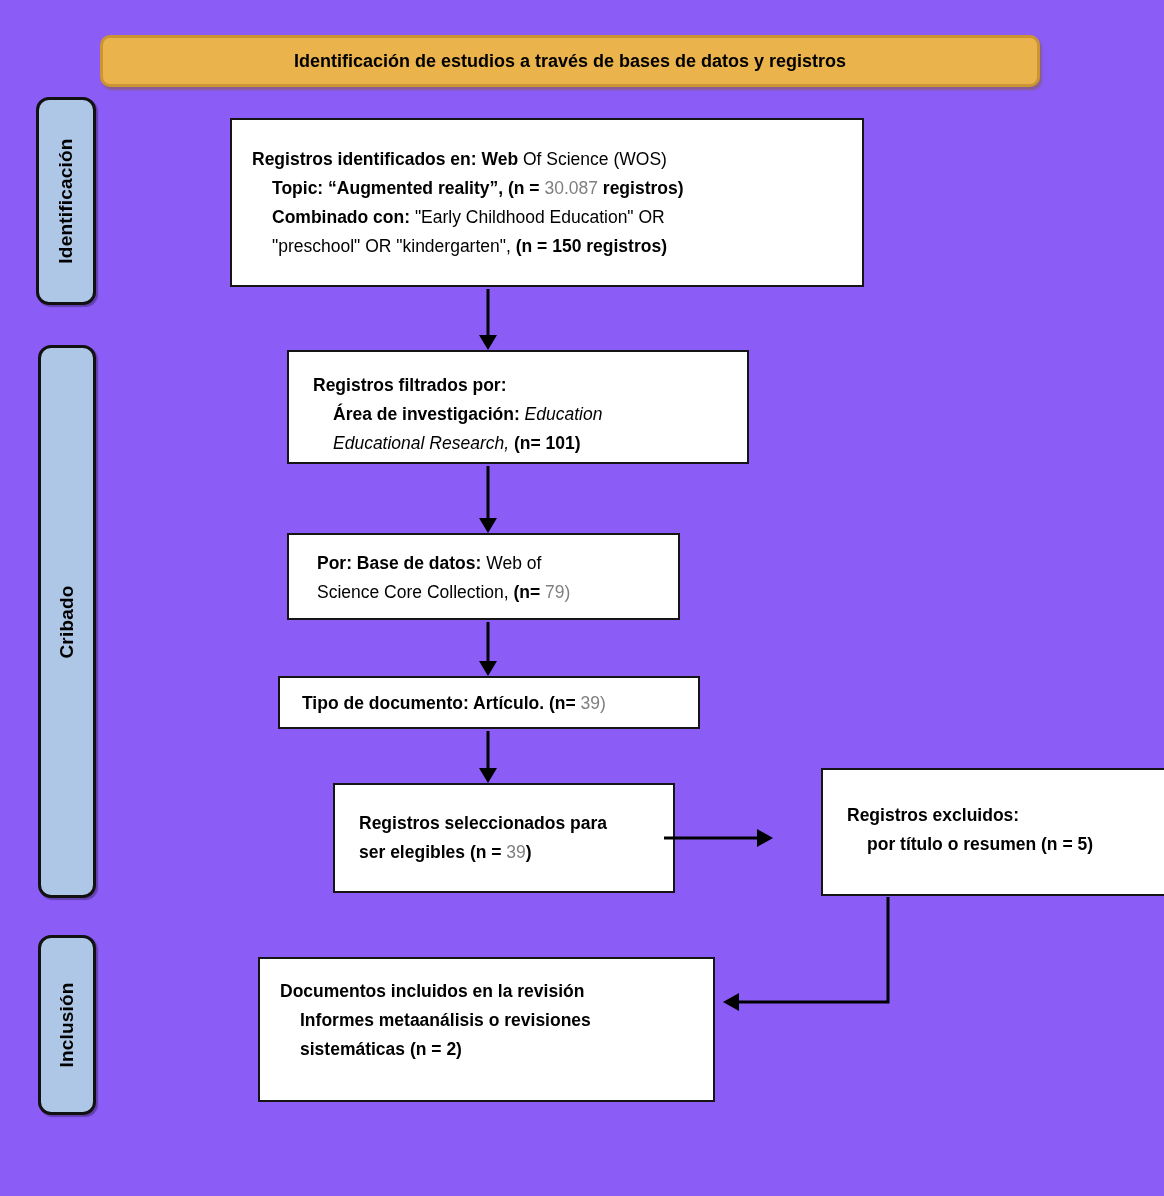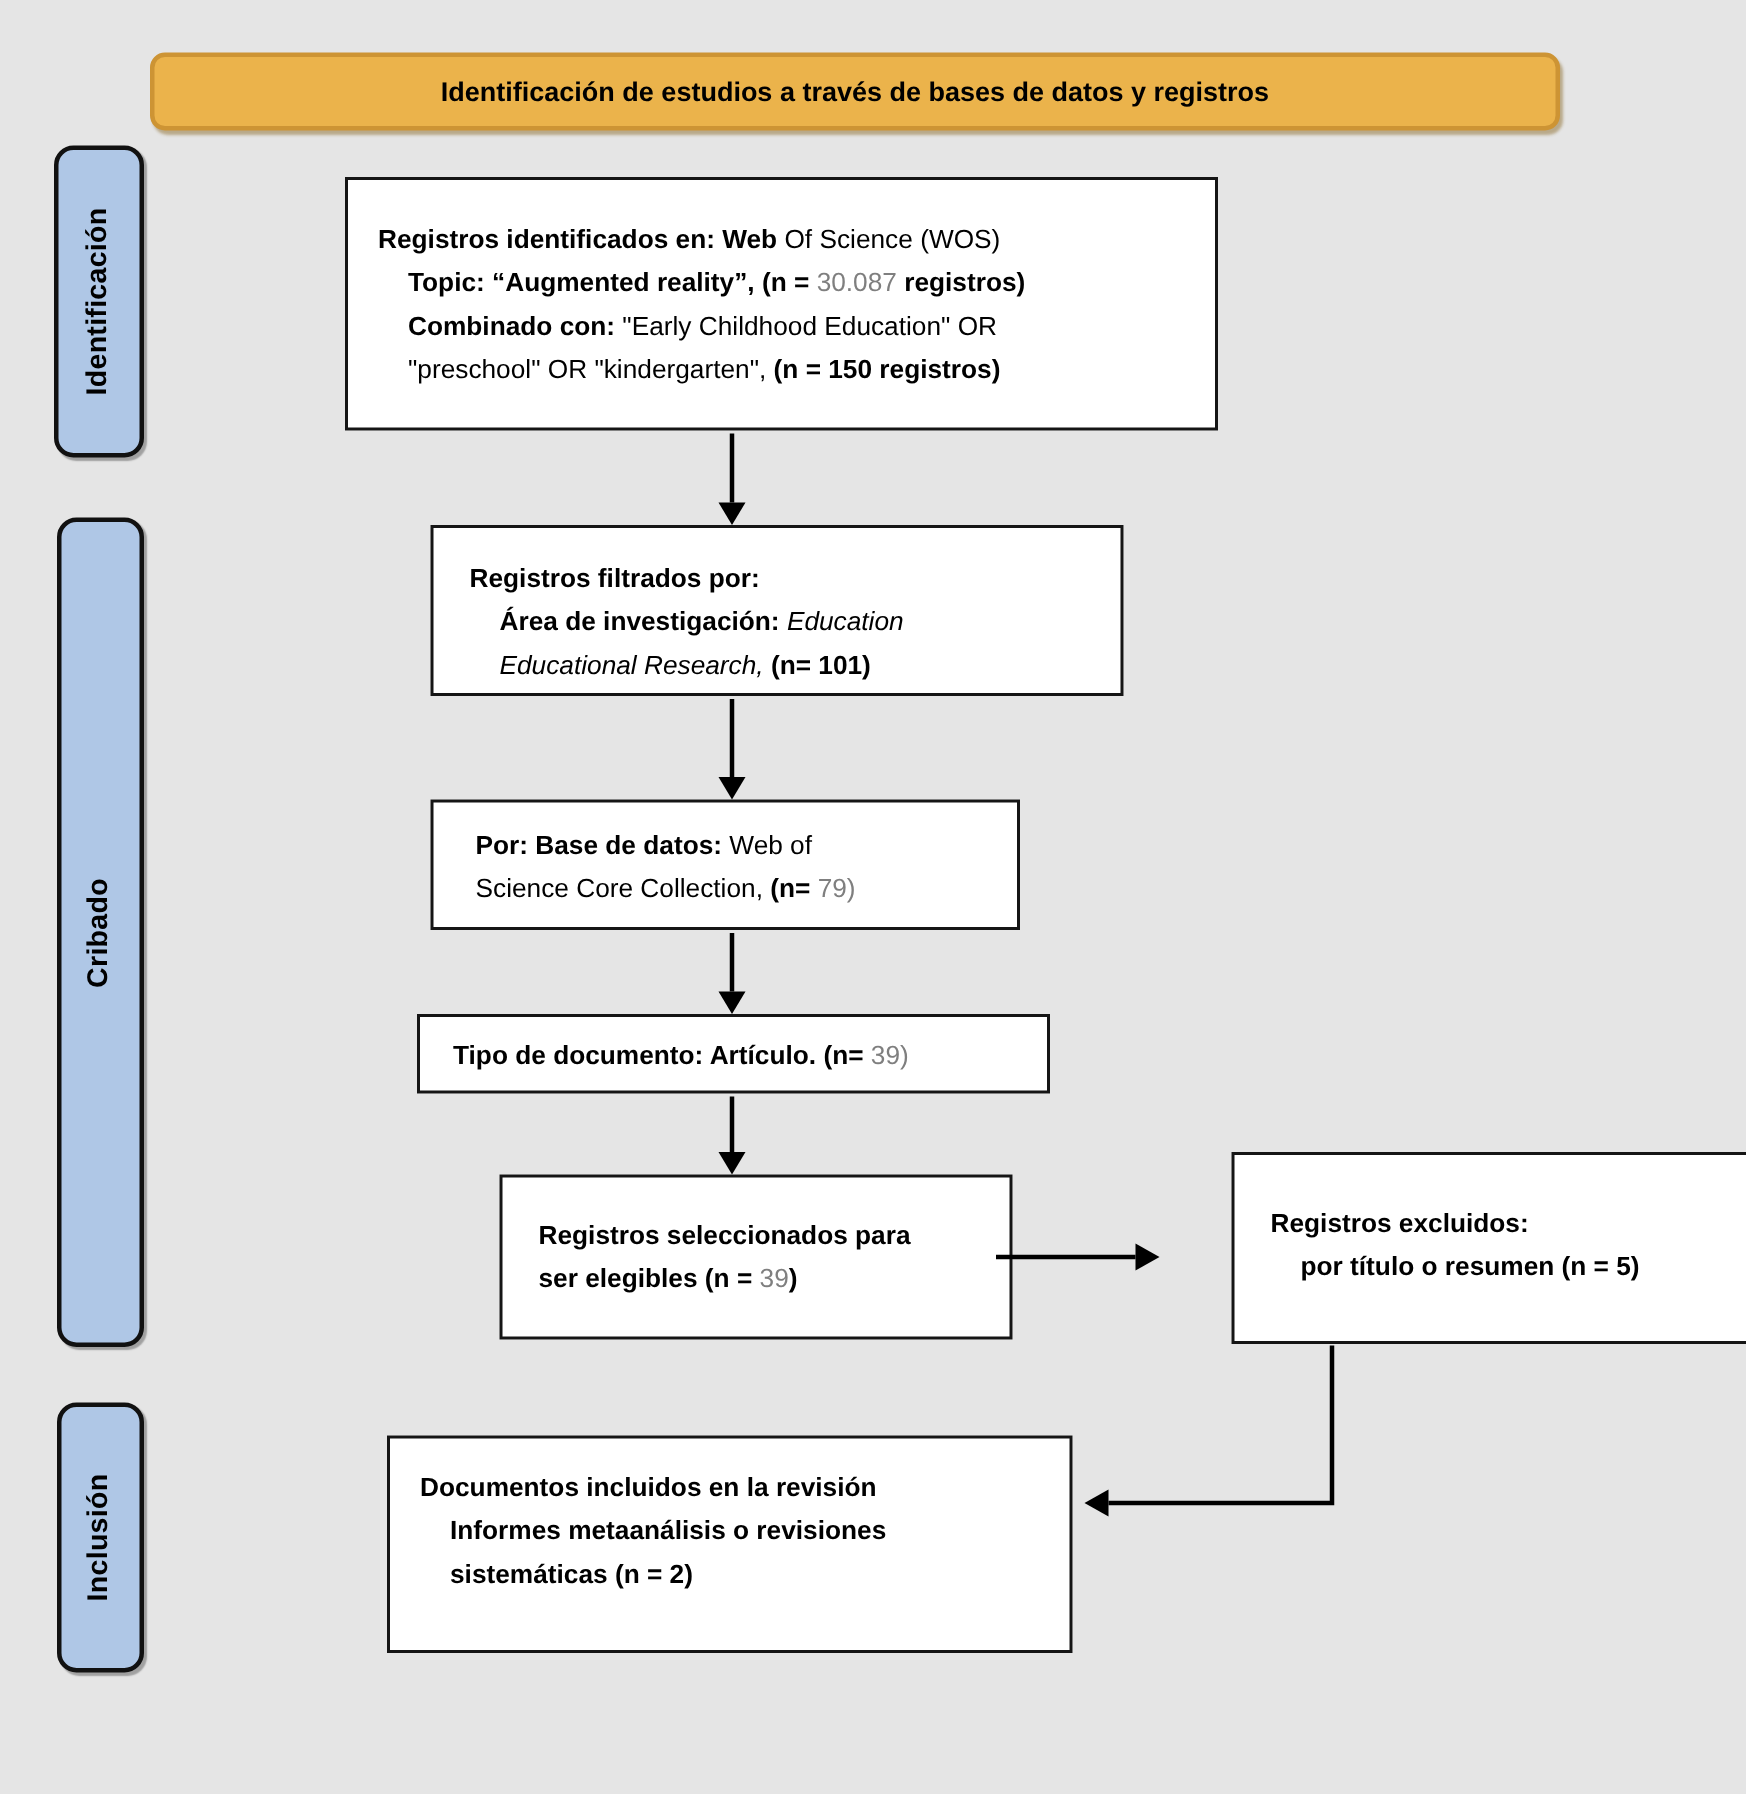--- a/index.html
+++ b/index.html
@@ -1,17 +1,17 @@
 <!DOCTYPE html>
 <html style="--banner-bg: #EBB34B; --banner-border: #CD9434; --stage-bg: #AFC7E6; --num-gray: #7f7f7f;"><head>
 <meta charset="utf-8">
 <style>
   html,body{margin:0;padding:0;background:#fff;}
   .canvas{
-    position:relative;width:1164px;height:1196px;background:#e5e5e5;overflow:hidden;
+    position:relative;width:1164px;height:1196px;background:#8b5cf6;overflow:hidden;
     font-family:"Liberation Sans",sans-serif;color:#000;
   }
 
   
   .banner{
     position:absolute;left:100px;top:35px;width:940px;height:52px;
     background:var(--banner-bg,#EBB34B);
     border:3px solid var(--banner-border,#CD9434);
     border-radius:10px;box-sizing:border-box;
     box-shadow:2px 3px 2px rgba(130,95,25,.45);
@@ -61,21 +61,21 @@
   <div class="stage" style="left:36px;top:97px;width:60px;height:208px;">
     <span>Identificación</span>
   </div>
   <div class="stage" style="left:38px;top:345px;width:58px;height:553px;">
     <span>Cribado</span>
   </div>
   <div class="stage" style="left:38px;top:935px;width:58px;height:180px;">
     <span>Inclusión</span>
   </div>
 
-  <div class="fbox" style="left:230px;top:118px;width:582px;height:169px;padding:25px 14px 0 20px;">
+  <div class="fbox" style="left:230px;top:118px;width:634px;height:169px;padding:25px 14px 0 20px;">
       <div class="tline"><span>Registros identificados en: Web </span><span class="rg">Of Science (WOS)</span></div>
       <div class="tline ind"><span>Topic: “Augmented reality”, (n = </span><span class="rg gy">30.087</span><span> registros)</span></div>
       <div class="tline ind"><span>Combinado con: </span><span class="rg">"Early Childhood Education" OR</span></div>
       <div class="tline ind"><span class="rg">"preschool" OR "kindergarten", </span><span>(n = 150 registros)</span></div>
     </div>
 
   <div class="fbox" style="left:287px;top:350px;width:462px;height:114px;padding:19px 10px 0 24px;">
       <div class="tline"><span>Registros filtrados por:</span></div>
       <div class="tline ind"><span>Área de investigación: </span><span class="rg it">Education</span></div>
       <div class="tline ind"><span class="rg it">Educational Research,</span><span> (n= 101)</span></div>

